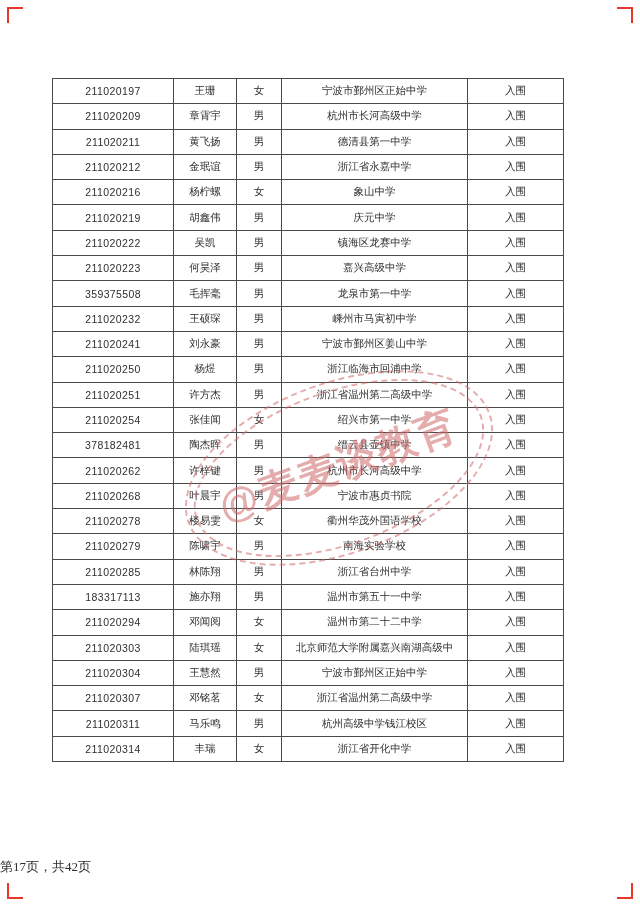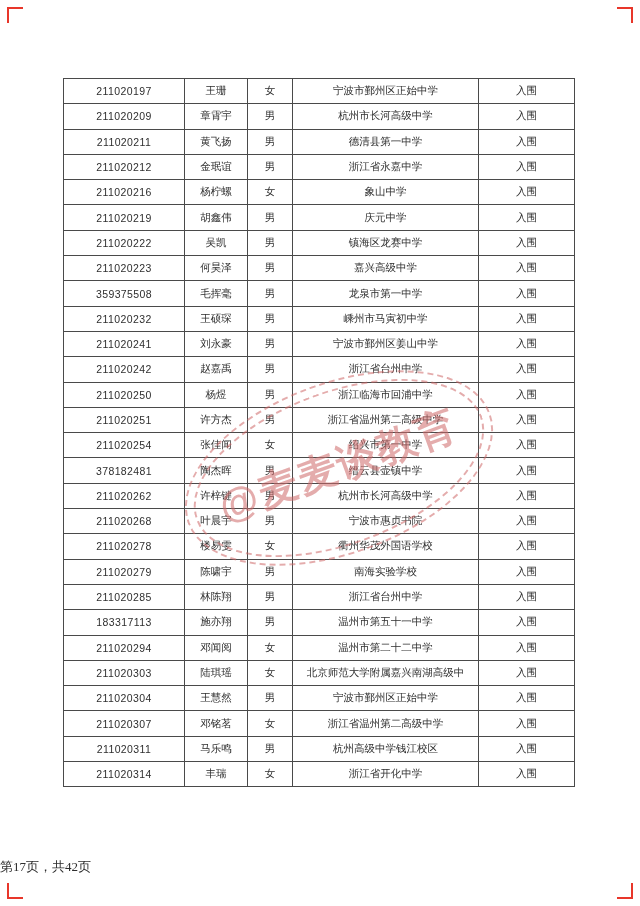--- a/index.html
+++ b/index.html
@@ -21,21 +21,21 @@
     width: 14px;
     height: 14px;
   }
   .corner.tl { left: 7px;  top: 7px;    border-left: 2px solid #e8362a; border-top: 2px solid #e8362a; }
   .corner.tr { right: 7px; top: 7px;    border-right: 2px solid #e8362a; border-top: 2px solid #e8362a; }
   .corner.bl { left: 7px;  bottom: 7px; border-left: 2px solid #e8362a; border-bottom: 2px solid #e8362a; }
   .corner.br { right: 7px; bottom: 7px; border-right: 2px solid #e8362a; border-bottom: 2px solid #e8362a; }
 
   table.results {
     position: absolute;
-    left: 63px;
+    left: 52px;
     top: 78px;
     width: 511px;
     border-collapse: collapse;
     table-layout: fixed;
   }
   table.results td {
     border: 1px solid #4a4a4a;
     height: 24.3px;
     padding: 0 2px;
     text-align: center;
@@ -184,27 +184,20 @@
           <td>入围</td>
         </tr>
         <tr>
           <td>211020241</td>
           <td>刘永豪</td>
           <td>男</td>
           <td>宁波市鄞州区姜山中学</td>
           <td>入围</td>
         </tr>
         <tr>
-          <td>211020242</td>
-          <td>赵嘉禹</td>
-          <td>男</td>
-          <td>浙江省台州中学</td>
-          <td>入围</td>
-        </tr>
-        <tr>
           <td>211020250</td>
           <td>杨煜</td>
           <td>男</td>
           <td>浙江临海市回浦中学</td>
           <td>入围</td>
         </tr>
         <tr>
           <td>211020251</td>
           <td>许方杰</td>
           <td>男</td>

